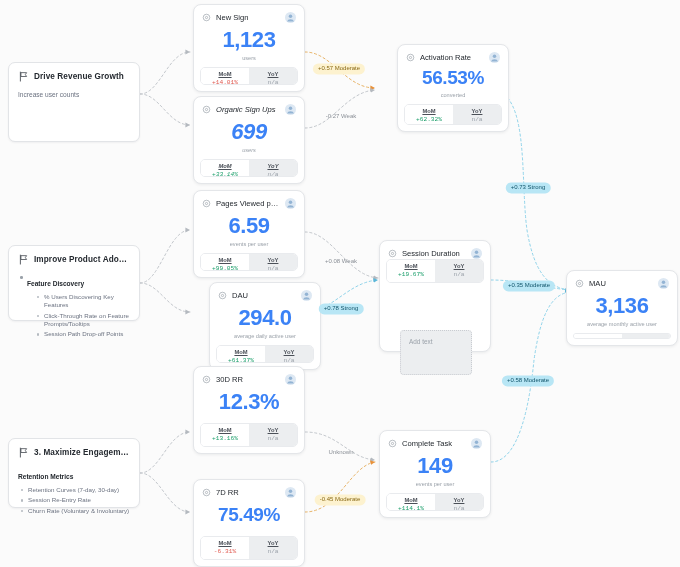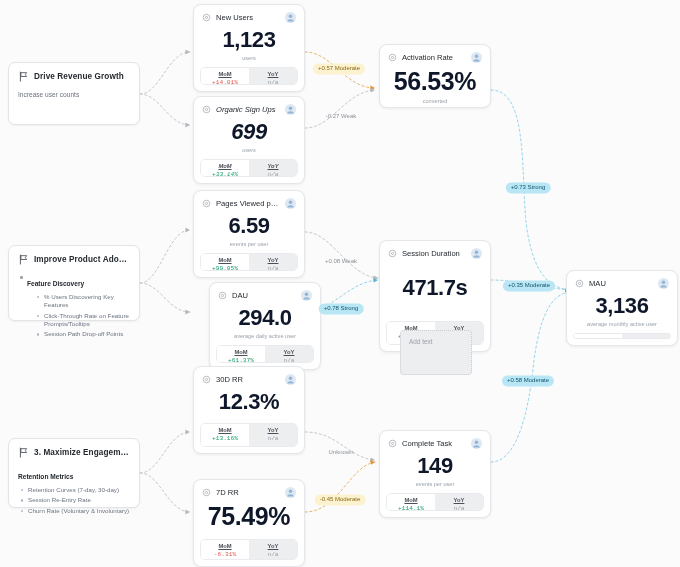--- a/index.html
+++ b/index.html
@@ -75,24 +75,24 @@
     font-size: 7.6px; color: #24292f; flex: 1;
     white-space: nowrap; overflow: hidden; text-overflow: ellipsis;
   }
   .avatar-icon { width: 11px; height: 11px; flex: 0 0 11px; display: block; }
   .mc-body {
     flex: 1; display: flex; flex-direction: column;
     align-items: center; justify-content: center;
     padding: 5px 6px 6px 6px;
   }
   .mc-value {
-    font-size: 22px; font-weight: bold; color: #0f172a;
+    font-size: 22px; font-weight: bold; color: #3b82f6;
     letter-spacing: -.4px; line-height: 1.05;
   }
-  .mc-value.small { font-size: 25px; }
+  .mc-value.small { font-size: 19px; }
   .mc-unit { font-size: 5.6px; color: #9aa1a9; margin-top: 4px; }
   .mc-foot {
     display: flex; margin: 0 6px 6px 6px;
     border: 1px solid #e9ebee; border-radius: 5px; overflow: hidden;
   }
   .mc-cell { flex: 1; padding: 3px 2px 4px 2px; text-align: center; }
   .mc-cell.mom { background: #ffffff; }
   .mc-cell.yoy { background: #eceef0; }
   .mc-cell-label {
     font-size: 5.8px; font-weight: bold; color: #4b5058;
@@ -172,21 +172,21 @@
       <path d="M140,473 C160,473 168,512 190,512" stroke="#c3c7cc" marker-end="url(#ah-gray)"></path>
 
       <path d="M305,432 C338,432 348,458 375,460" stroke="#c3c7cc" marker-end="url(#ah-gray)"></path>
 
       <path d="M305,512 C338,512 350,466 375,462" stroke="#e8b468" marker-end="url(#ah-amber)"></path>
 
       <path d="M491,462 C520,462 530,400 534,360 C540,318 550,294 570,292" stroke="#8fd3ea" marker-end="url(#ah-blue)"></path>
     </g>
   </svg>
 
-  <div class="goal-node" style="left:8px; top:62px; width:132px; height:63px;">
+  <div class="goal-node" style="left:8px; top:62px; width:132px; height:80px;">
     <div class="goal-head">
       <svg class="flag-icon" viewBox="0 0 12 12">
         <path d="M2.6 1.2 L2.6 11" stroke="#4b5058" stroke-width="1" fill="none" stroke-linecap="round"></path>
         <path d="M3.2 1.8 L9.4 1.8 L8 3.9 L9.4 6 L3.2 6 Z" fill="none" stroke="#4b5058" stroke-width="0.9" stroke-linejoin="round"></path>
       </svg>
       <span class="goal-title">Drive Revenue Growth</span>
     </div>
     <div class="goal-sub">Increase user counts</div>
   </div>
 
@@ -227,21 +227,21 @@
       <li>Churn Rate (Voluntary &amp; Involuntary)</li>
     </ul>
   </div>
 
   <div class="metric-card" style="left:193px; top:4px; width:112px; height:88px;">
     <div class="mc-head">
       <svg class="gear-icon" viewBox="0 0 12 12">
         <circle cx="6" cy="6" r="4.4" fill="none" stroke="#9aa1a9" stroke-width="0.9"></circle>
         <circle cx="6" cy="6" r="1.5" fill="none" stroke="#9aa1a9" stroke-width="0.9"></circle>
       </svg>
-      <span class="mc-title">New Users</span>
+      <span class="mc-title">New Sign</span>
       <svg class="avatar-icon" viewBox="0 0 12 12">
         <circle cx="6" cy="6" r="6" fill="#dde8f3"></circle>
         <circle cx="6" cy="4.6" r="1.9" fill="#93b4d4"></circle>
         <path d="M2.2 10.4 a3.9 3.3 0 0 1 7.6 0 Z" fill="#93b4d4"></path>
       </svg>
     </div>
     <div class="mc-body">
       <div class="mc-value">1,123</div>
       <div class="mc-unit">users</div>
     </div>
@@ -279,21 +279,21 @@
         <div class="mc-cell-label">MoM</div>
         <div class="mc-cell-val pos">+33.14%</div>
       </div>
       <div class="mc-cell yoy">
         <div class="mc-cell-label">YoY</div>
         <div class="mc-cell-val na">n/a</div>
       </div>
     </div>
   </div>
 
-  <div class="metric-card" style="left:379px; top:44px; width:112px; height:64px;">
+  <div class="metric-card" style="left:397px; top:44px; width:112px; height:88px;">
     <div class="mc-head">
       <svg class="gear-icon" viewBox="0 0 12 12">
         <circle cx="6" cy="6" r="4.4" fill="none" stroke="#9aa1a9" stroke-width="0.9"></circle>
         <circle cx="6" cy="6" r="1.5" fill="none" stroke="#9aa1a9" stroke-width="0.9"></circle>
       </svg>
       <span class="mc-title">Activation Rate</span>
       <svg class="avatar-icon" viewBox="0 0 12 12">
         <circle cx="6" cy="6" r="6" fill="#dde8f3"></circle>
         <circle cx="6" cy="4.6" r="1.9" fill="#93b4d4"></circle>
         <path d="M2.2 10.4 a3.9 3.3 0 0 1 7.6 0 Z" fill="#93b4d4"></path>
@@ -378,24 +378,20 @@
       <svg class="gear-icon" viewBox="0 0 12 12">
         <circle cx="6" cy="6" r="4.4" fill="none" stroke="#9aa1a9" stroke-width="0.9"></circle>
         <circle cx="6" cy="6" r="1.5" fill="none" stroke="#9aa1a9" stroke-width="0.9"></circle>
       </svg>
       <span class="mc-title">Session Duration</span>
       <svg class="avatar-icon" viewBox="0 0 12 12">
         <circle cx="6" cy="6" r="6" fill="#dde8f3"></circle>
         <circle cx="6" cy="4.6" r="1.9" fill="#93b4d4"></circle>
         <path d="M2.2 10.4 a3.9 3.3 0 0 1 7.6 0 Z" fill="#93b4d4"></path>
       </svg>
-    </div>
-    <div class="mc-body">
-      <div class="mc-value">471.7s</div>
-      <div class="mc-unit"></div>
     </div>
     <div class="mc-foot">
       <div class="mc-cell mom">
         <div class="mc-cell-label">MoM</div>
         <div class="mc-cell-val pos">+19.67%</div>
       </div>
       <div class="mc-cell yoy">
         <div class="mc-cell-label">YoY</div>
         <div class="mc-cell-val na">n/a</div>
       </div>

